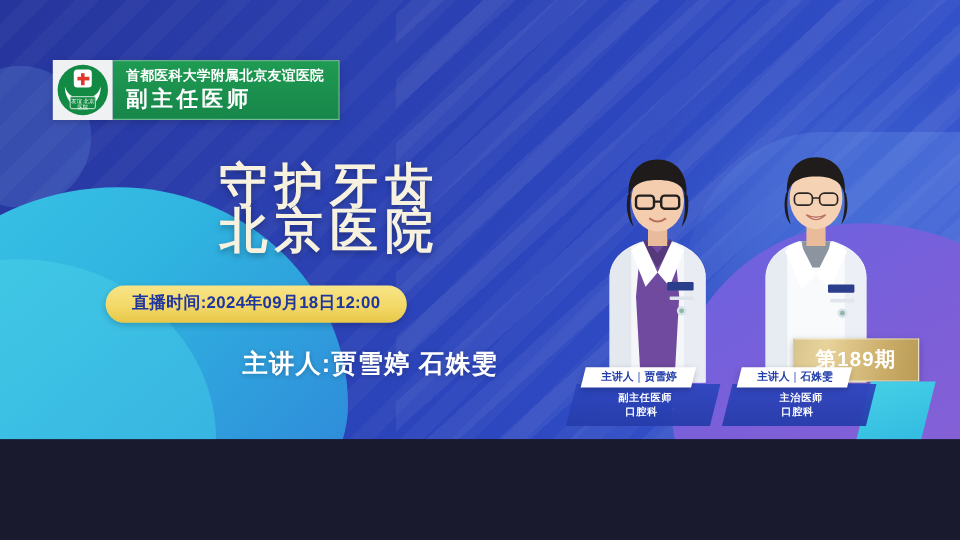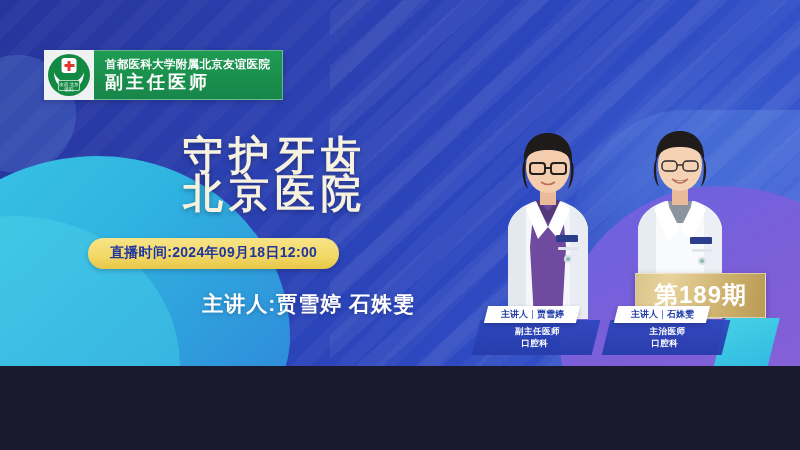--- a/index.html
+++ b/index.html
@@ -300,21 +300,21 @@
 
   
   .fig { position: absolute; bottom: 36px; left: 0; width: 140px; height: 200px; }
 
   .ep-badge {
     position: absolute;
     right: 34px; bottom: 48px;
     padding: 5px 18px 6px;
     background: linear-gradient(100deg, #d9c48d 0%, #e8d39b 25%, #cbae6a 70%, #b99b55 100%);
     color: #ffffff;
-    font-size: 24px;
+    font-size: 17px;
     font-weight: 900;
     letter-spacing: 1px;
     border: 1px solid rgba(255,255,255,0.45);
     box-shadow: 0 2px 6px rgba(0,0,0,0.25);
     white-space: nowrap;
   }
 </style>
 </head>
 <body>
 

